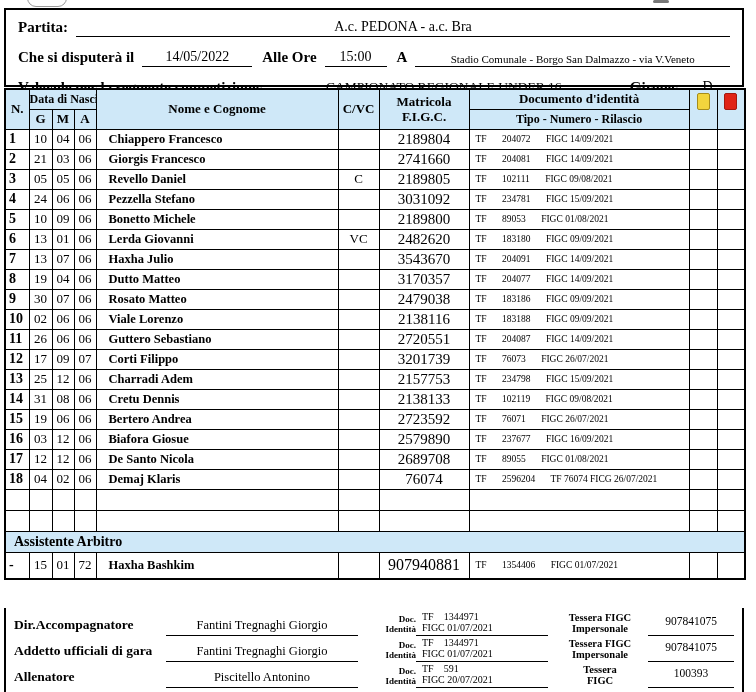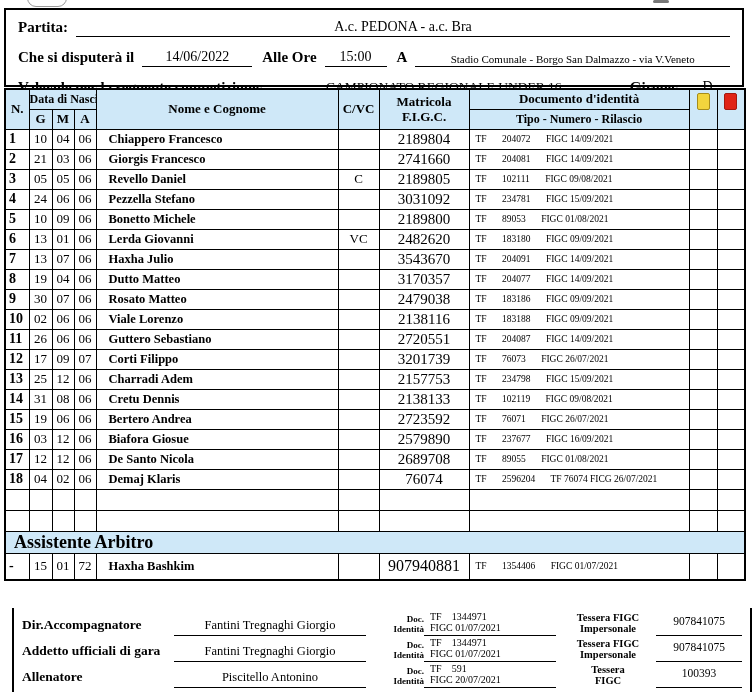--- a/index.html
+++ b/index.html
@@ -43,27 +43,27 @@
   td.c-n { font-weight:bold; font-size:14px; padding-left:3px; text-align:left; }
   td.c-c { font-size:13px; text-align:center; }
   td.c-name { font-size:12.5px; padding-left:12px; text-align:left;font-weight:bold; }
   td.c-cvc { font-size:13px; text-align:center; }
   td.c-mat { font-size:15px; text-align:center; }
   td.c-doc { font-size:9.5px; padding-left:6px; text-align:left; }
   td.c-doc .doc-tipo { margin-right:13px; }
   td.c-doc .doc-num { margin-right:13px; }
 
   tr.empty-row { height:21px; }
-  tr.band td { background:var(--header-bg,#cfe8f8); font-weight:bold; font-size:18px;
+  tr.band td { background:var(--header-bg,#cfe8f8); font-weight:bold; font-size:14px;
     text-align:left; padding-left:8px; height:21px; }
   tr.assistant { height:27px; }
   tr.assistant td.c-mat { font-size:16px; }
 
   
-  .staff-box { position:absolute; left:12px; top:608px; width:740px; height:84px;
+  .staff-box { position:absolute; left:4px; top:608px; width:740px; height:84px;
     border-left:2px solid #000; border-right:2px solid #000; padding-top:3px; background:#fff; }
   .staff-row { display:flex; align-items:flex-end; height:26px; padding:0 8px 1px 8px; }
   .s-role { width:152px; font-weight:bold; font-size:13.5px; white-space:nowrap; padding-bottom:3px; }
   .s-name { width:192px; border-bottom:1px solid #000; text-align:center;
     font-size:12.5px; padding-bottom:2px; margin-right:8px; }
   .s-doclabel { width:50px; font-weight:bold; font-size:9px; text-align:right; line-height:1.05; padding-bottom:2px; }
   .s-docval { width:132px; border-bottom:1px solid #000; font-size:10px; line-height:1.08;
     padding-left:6px; padding-bottom:1px; text-align:left; }
   .s-docval .dt { margin-right:10px; }
   .s-spacer { flex:1; }
@@ -78,21 +78,21 @@
   <div class="tab-shape"></div>
   <div class="artifact"></div>
 
   <div class="header-box">
     <div class="h-line">
       <span class="h-label">Partita:</span>
       <span class="u-val v-partita">A.c. PEDONA - a.c. Bra</span>
     </div>
     <div class="h-line">
       <span class="h-label">Che si disputerà il</span>
-      <span class="u-val v-date">14/06/2022</span>
+      <span class="u-val v-date">14/05/2022</span>
       <span class="gap"></span>
       <span class="h-label">Alle Ore</span>
       <span class="u-val v-time">15:00</span>
       <span class="h-label">A</span>
       <span class="u-val v-venue">Stadio Comunale - Borgo San Dalmazzo - via V.Veneto</span>
     </div>
     <div class="h-line">
       <span class="h-label">Valevole per la seguente competizione:</span>
       <span class="u-val v-comp">CAMPIONATO REGIONALE UNDER 16</span>
       <span class="h-label" style="margin-left:12px;">Girone:</span>

